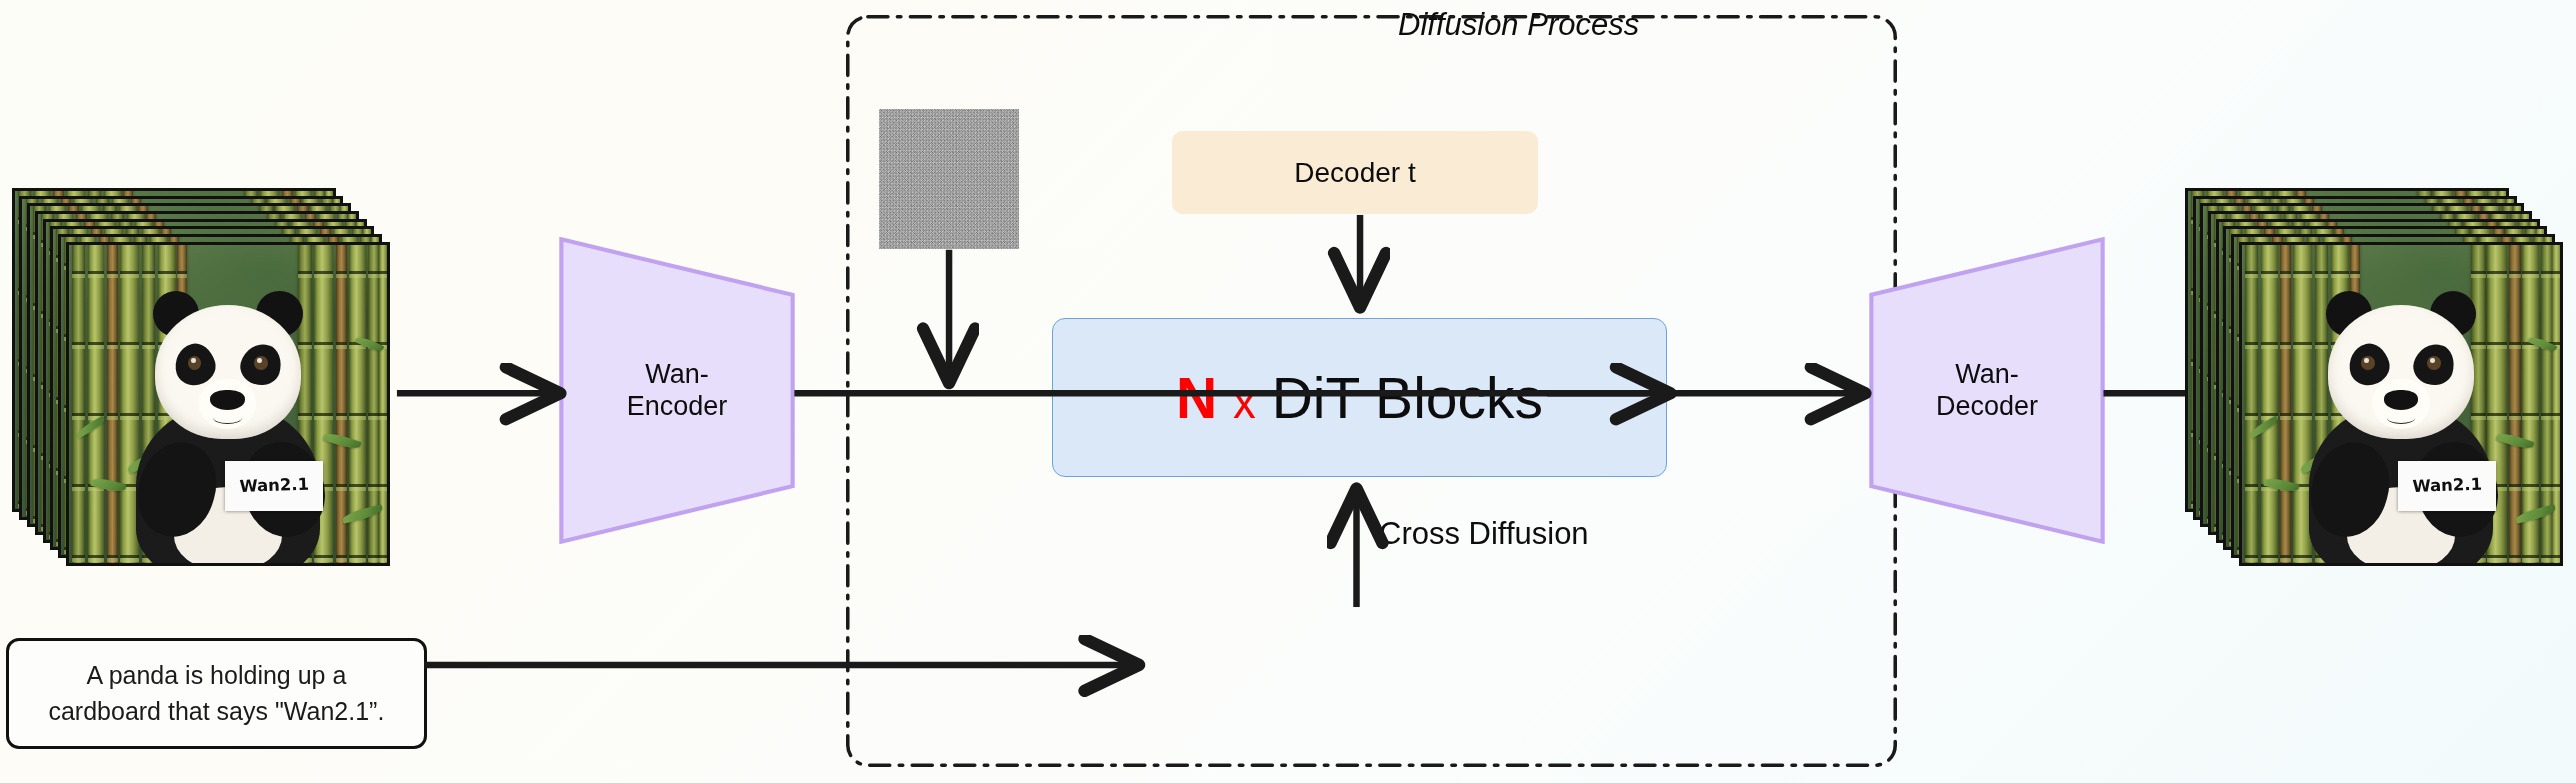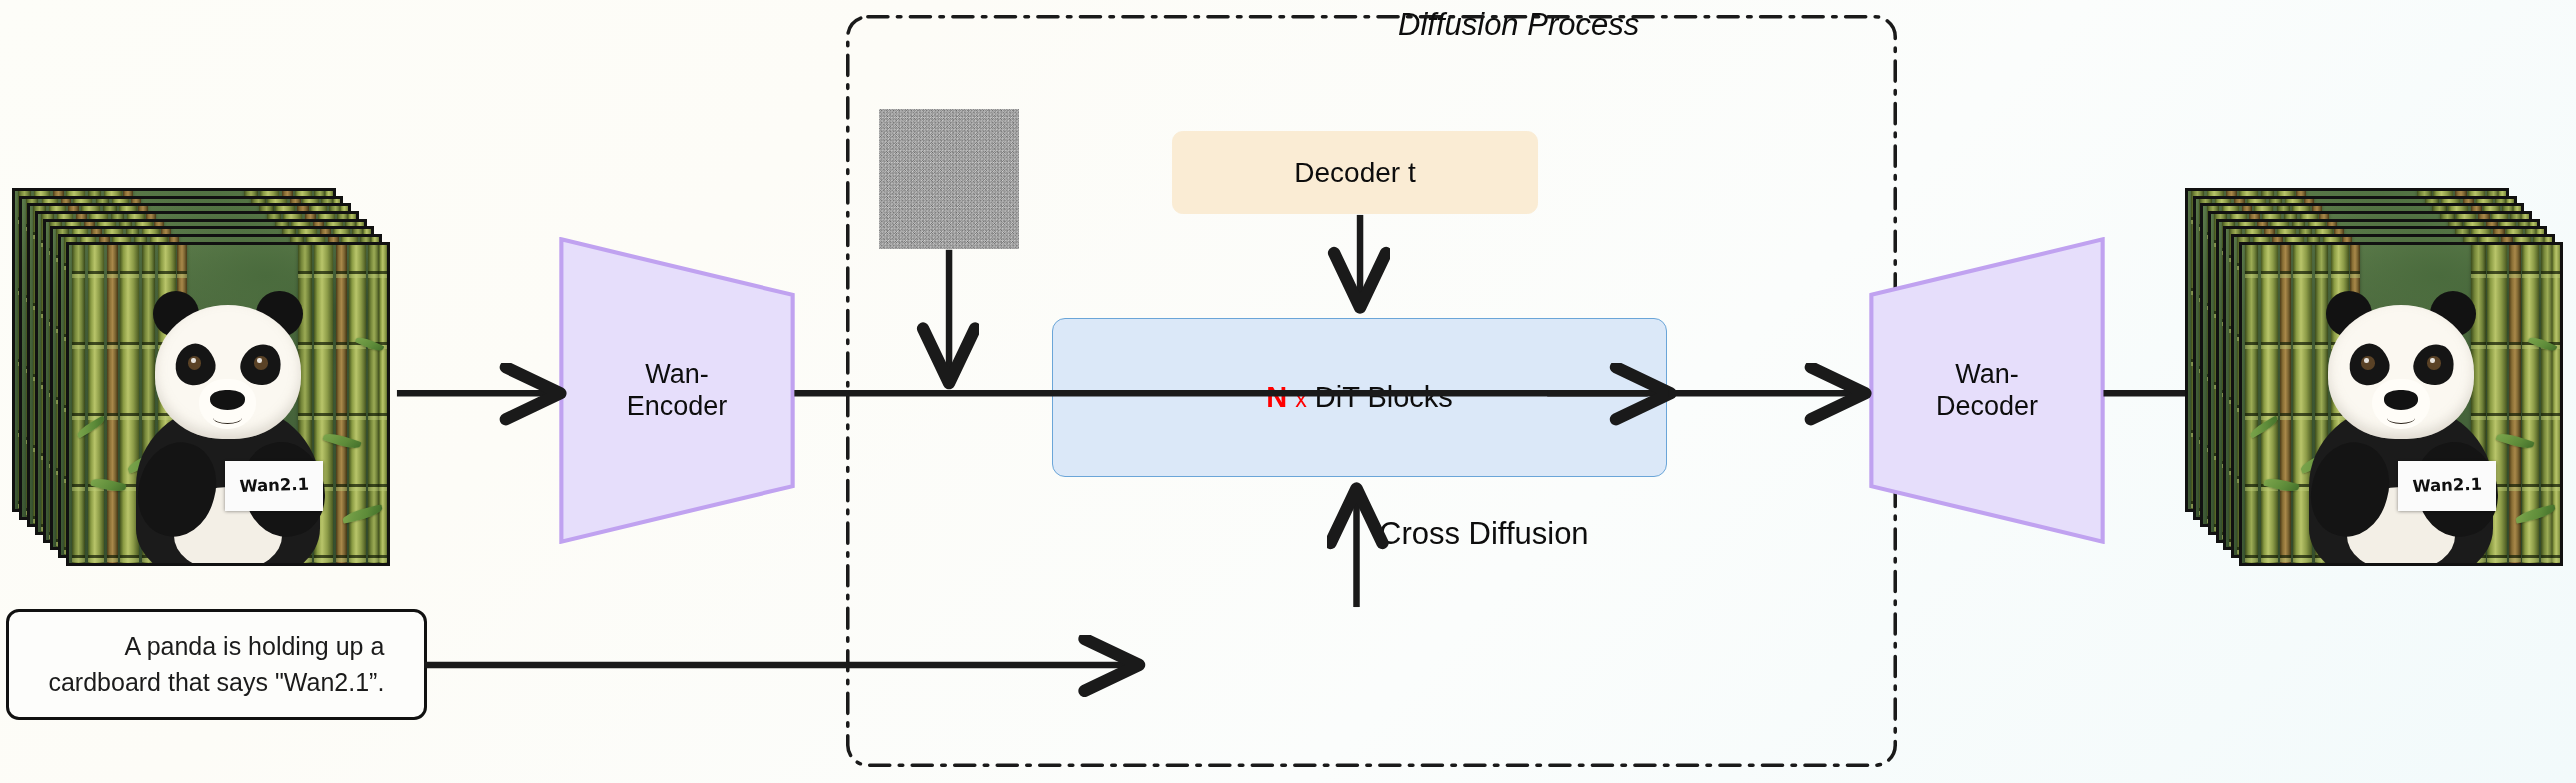--- a/index.html
+++ b/index.html
@@ -137,24 +137,25 @@
   }
 
   
   .prompt-box {
     position: absolute;
     background: #fdfdfb;
     border: 3px solid #111111;
     border-radius: 13px;
     box-sizing: border-box;
     display: flex; align-items: center; justify-content: center;
-    text-align: right;
+    text-align: center;
     color: #1b1b1b;
     line-height: 1.42;
     padding: 3.5px 10.6px;
+    margin-top: 29px;
   }
 
   
   .trap { position: absolute; }
   .trap svg { position: absolute; inset: 0; width: 100%; height: 100%; }
   .trap .trap-label {
     position: absolute; inset: 0;
     display: flex; flex-direction: column;
     align-items: center; justify-content: center;
     color: #0d0d0d;
@@ -598,21 +599,21 @@
   </div>
   <div class="diffusion-title" style="left:1398px; top:7px; font-size:31px;">Diffusion Process</div>
 
   <div class="noise" style="left:879px; top:109px; width:140px; height:140px;"></div>
 
   <div class="rbox timestep" style="left:1172px; top:131px; width:366px; height:83px; font-size:28px;">
     <span>Decoder t</span>
   </div>
 
   <div class="rbox dit" style="left:1052px; top:318px; width:615px; height:159px;">
-    <span class="dit-text" style="font-size:29px;">
+    <span class="dit-text" style="font-size:57px;">
       <span class="dit-n">N</span><span>&nbsp;</span><span class="dit-x">x</span><span>&nbsp;</span><span class="dit-rest">DiT Blocks</span>
     </span>
   </div>
 
 
   <div class="cross-attn-label" style="left:1379px; top:516px; font-size:31px;">Cross Diffusion</div>
 
   <div class="trap" id="decoder-trap" style="left:1869px; top:237px; width:236px; height:307px;">
     <svg viewBox="0 0 400 520" preserveAspectRatio="none">
       <polygon points="4,98 396,4 396,516 4,422" fill="#e6deFB" stroke="#c0a2f0" stroke-width="7"></polygon>

